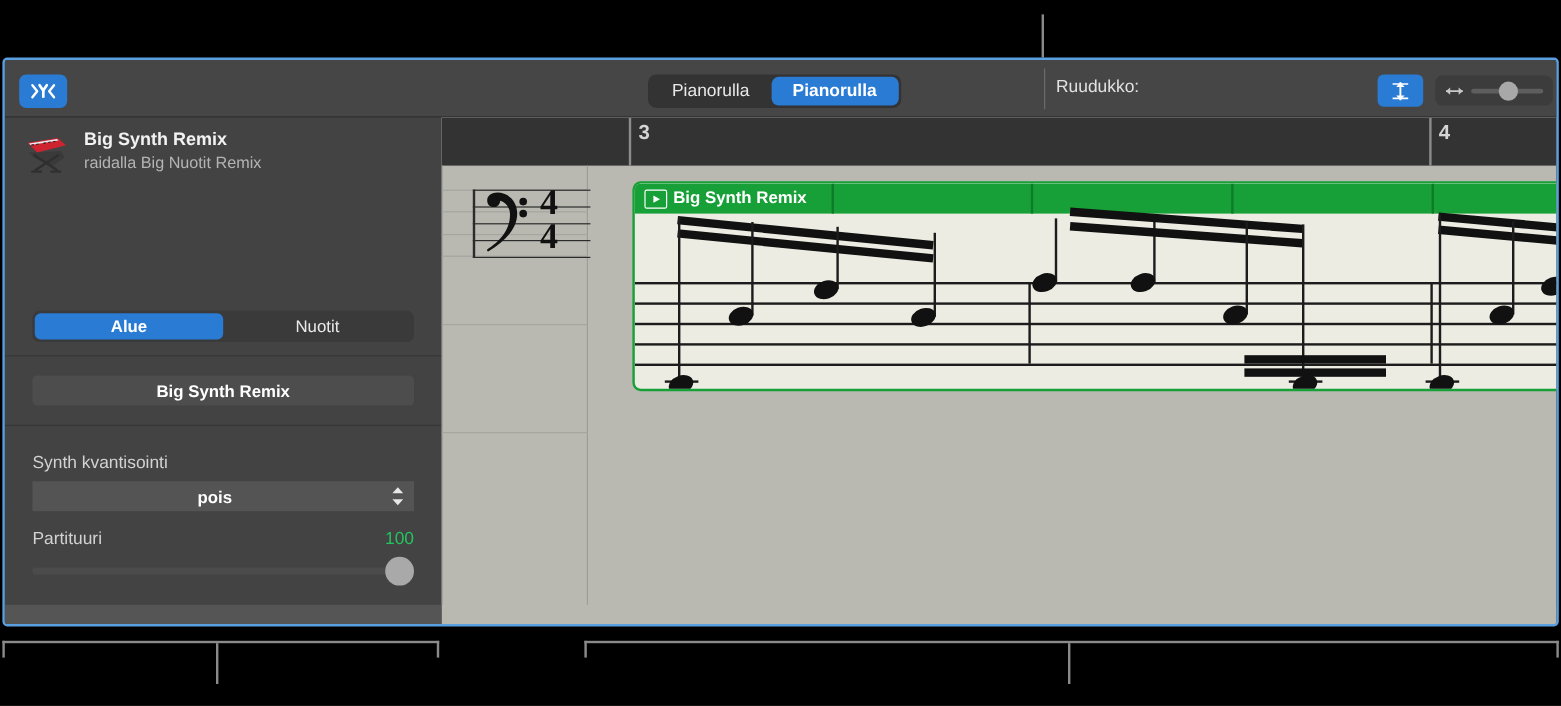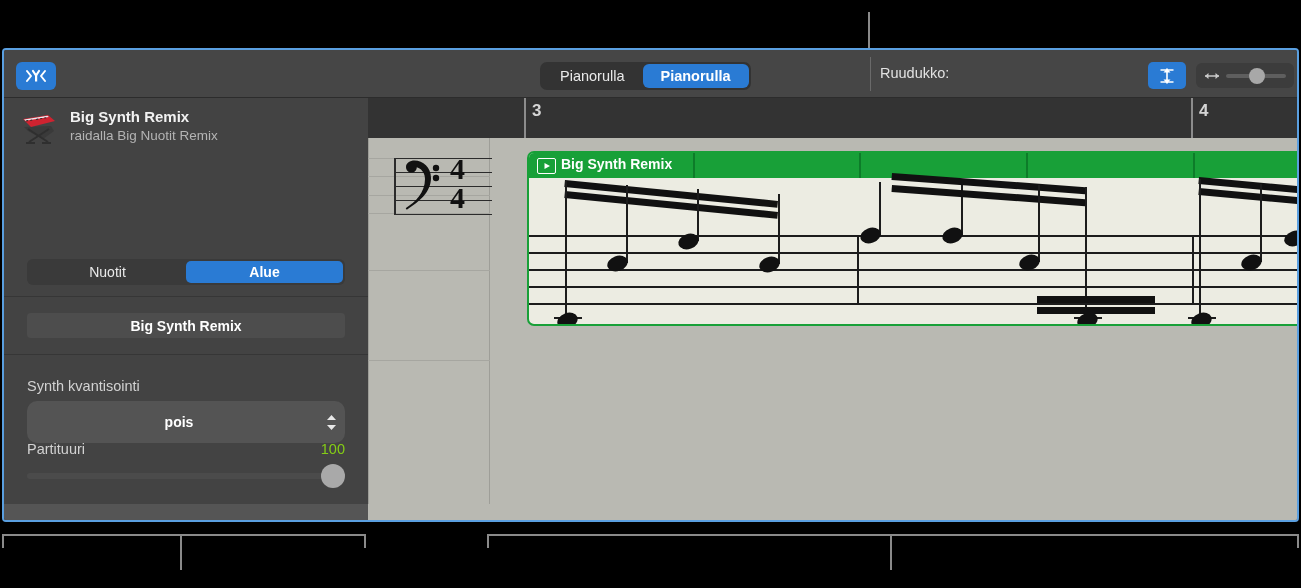--- a/index.html
+++ b/index.html
@@ -38,22 +38,22 @@
   .tr-name{position:absolute;left:66px;top:10px;color:#f2f2f2;font-size:15px;font-weight:600;}
   .tr-sub{position:absolute;left:66px;top:30px;color:#b4b4b4;font-size:13.5px;}
   .seg2{position:absolute;left:23px;top:161px;width:318px;height:26px;background:#3a3a3a;border-radius:6px;
         display:flex;padding:2px;box-sizing:border-box;}
   .seg2 .sg{flex:1;display:flex;align-items:center;justify-content:center;border-radius:5px;color:#eaeaea;font-size:14px;cursor:pointer;}
   .seg2 .sg.on{background:#2a7bd4;color:#fff;font-weight:600;}
   .rule{position:absolute;left:0;width:364px;height:1px;background:#363636;}
   .namefield{position:absolute;left:23px;top:215px;width:318px;height:25px;background:#4d4d4d;border-radius:4px;
              display:flex;align-items:center;justify-content:center;color:#fff;font-size:14px;font-weight:600;cursor:text;}
   .lbl{position:absolute;color:#d2d2d2;font-size:14.5px;}
-  .val{position:absolute;color:#84cc16;font-size:14.5px;}
-  .popup2{position:absolute;left:23px;top:303px;width:318px;height:42px;background:#545454;border-radius:10px;
+  .val{position:absolute;color:#22c55e;font-size:14.5px;}
+  .popup2{position:absolute;left:23px;top:303px;width:318px;height:25px;background:#545454;border-radius:0;
           display:flex;align-items:center;cursor:pointer;}
   .popup2 .pv{flex:1;text-align:center;color:#fff;font-size:14px;font-weight:600;padding-left:14px;}
   .sld{position:absolute;height:6px;background:#4b4b4b;border-radius:3px;}
   .sld .kb{position:absolute;top:-9px;width:24px;height:24px;border-radius:50%;background:#a9a9a9;cursor:pointer;}
 
   
   .scorewrap{position:absolute;left:364px;top:48px;width:929px;height:422px;background:#b9b9b2;overflow:hidden;}
   .ruler{position:absolute;left:0;top:0;width:929px;height:40px;background:#333333;}
   .rk{position:absolute;top:0;width:2px;height:40px;background:#8c8c8c;}
   .rn{position:absolute;top:3px;color:#d5d5d5;font-size:17px;font-weight:600;}
@@ -151,22 +151,22 @@
           <path d="M13 20 L33 33" stroke="#2f2f2f" stroke-width="2"></path>
           <path d="M34 20 L14 33" stroke="#2f2f2f" stroke-width="2"></path>
           <path d="M11 34 L20 34" stroke="#2f2f2f" stroke-width="2"></path>
           <path d="M27 34 L36 34" stroke="#2f2f2f" stroke-width="2"></path>
         </svg>
         <div class="tr-name">Big Synth Remix</div>
         <div class="tr-sub">raidalla Big Nuotit Remix</div>
       </div>
 
       <div class="seg2">
+        <div class="sg on">Alue</div>
         <div class="sg">Nuotit</div>
-        <div class="sg on">Alue</div>
       </div>
 
       <div class="rule" style="top:198px;"></div>
 
       <div class="namefield">Big Synth Remix</div>
 
       <div class="rule" style="top:256px;"></div>
 
       <div class="lbl" style="left:23px;top:280px;">Synth kvantisointi</div>
       <div class="popup2">

